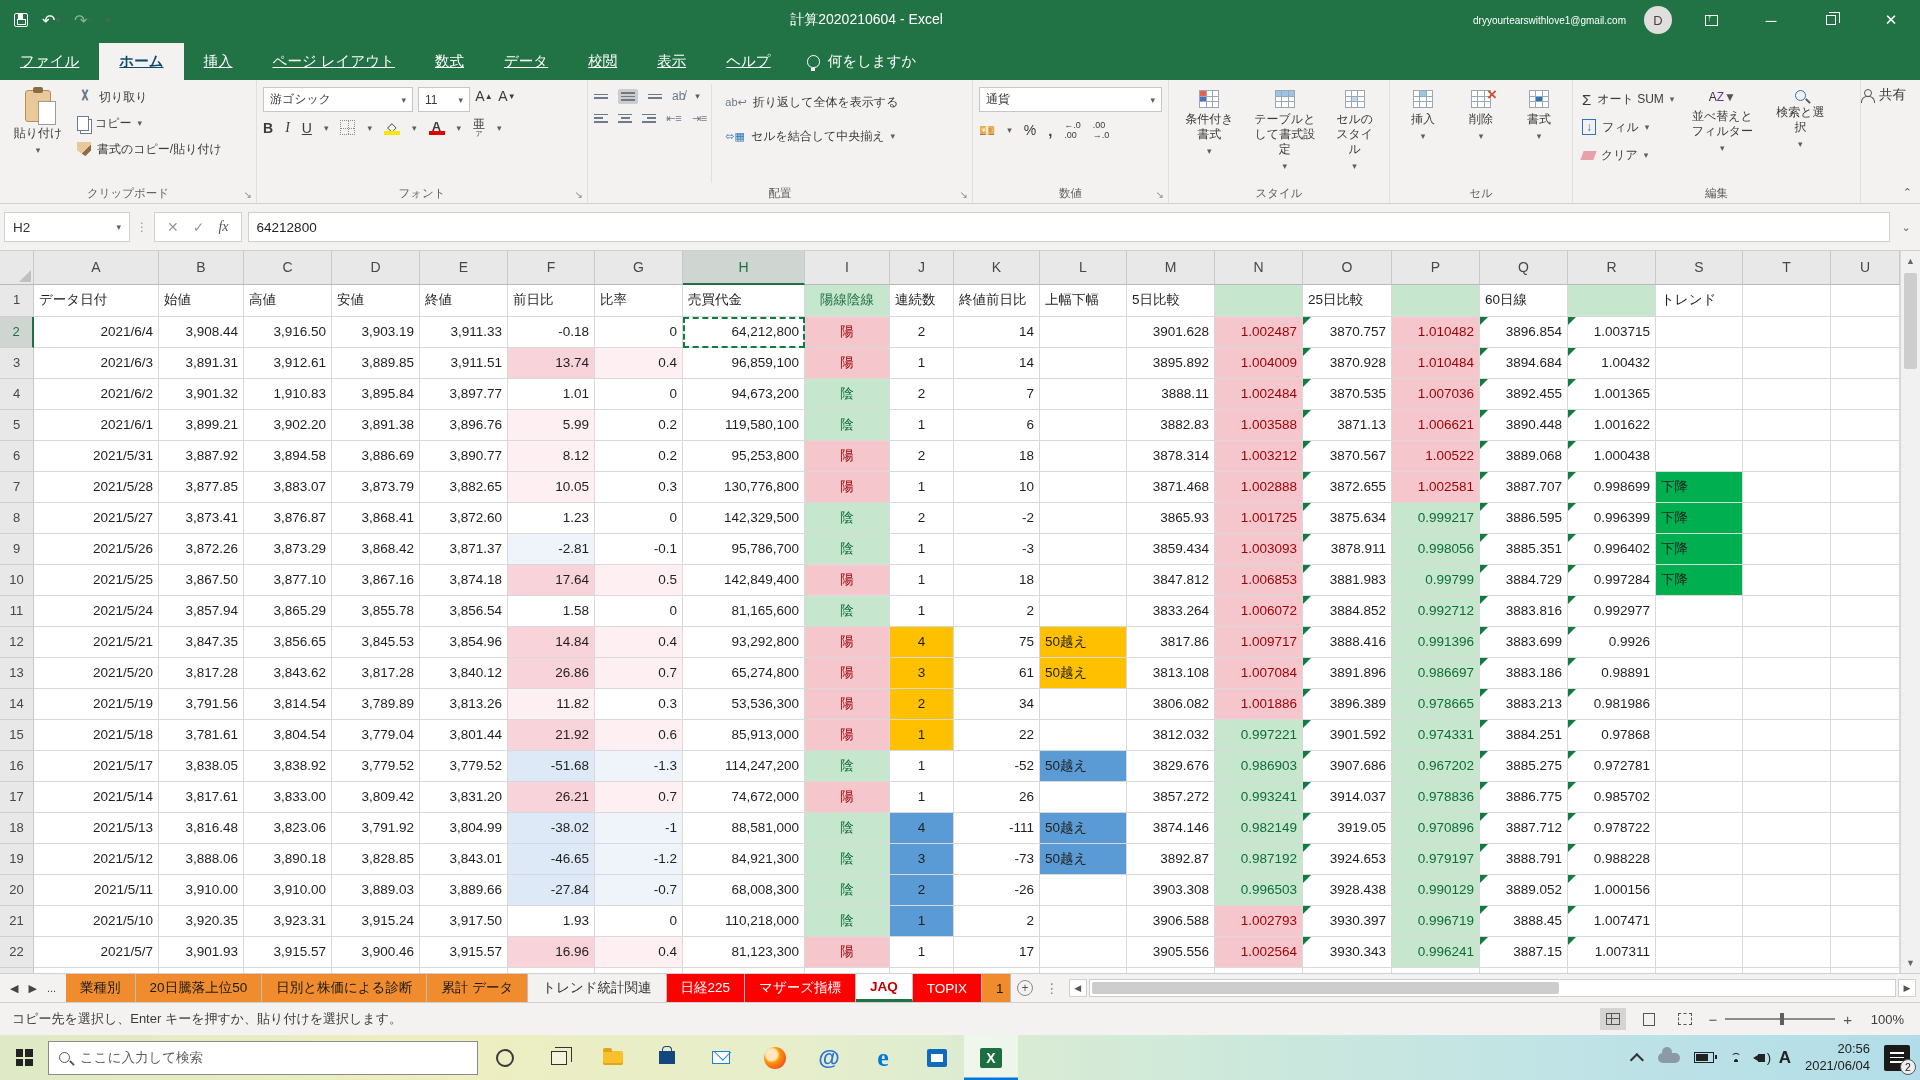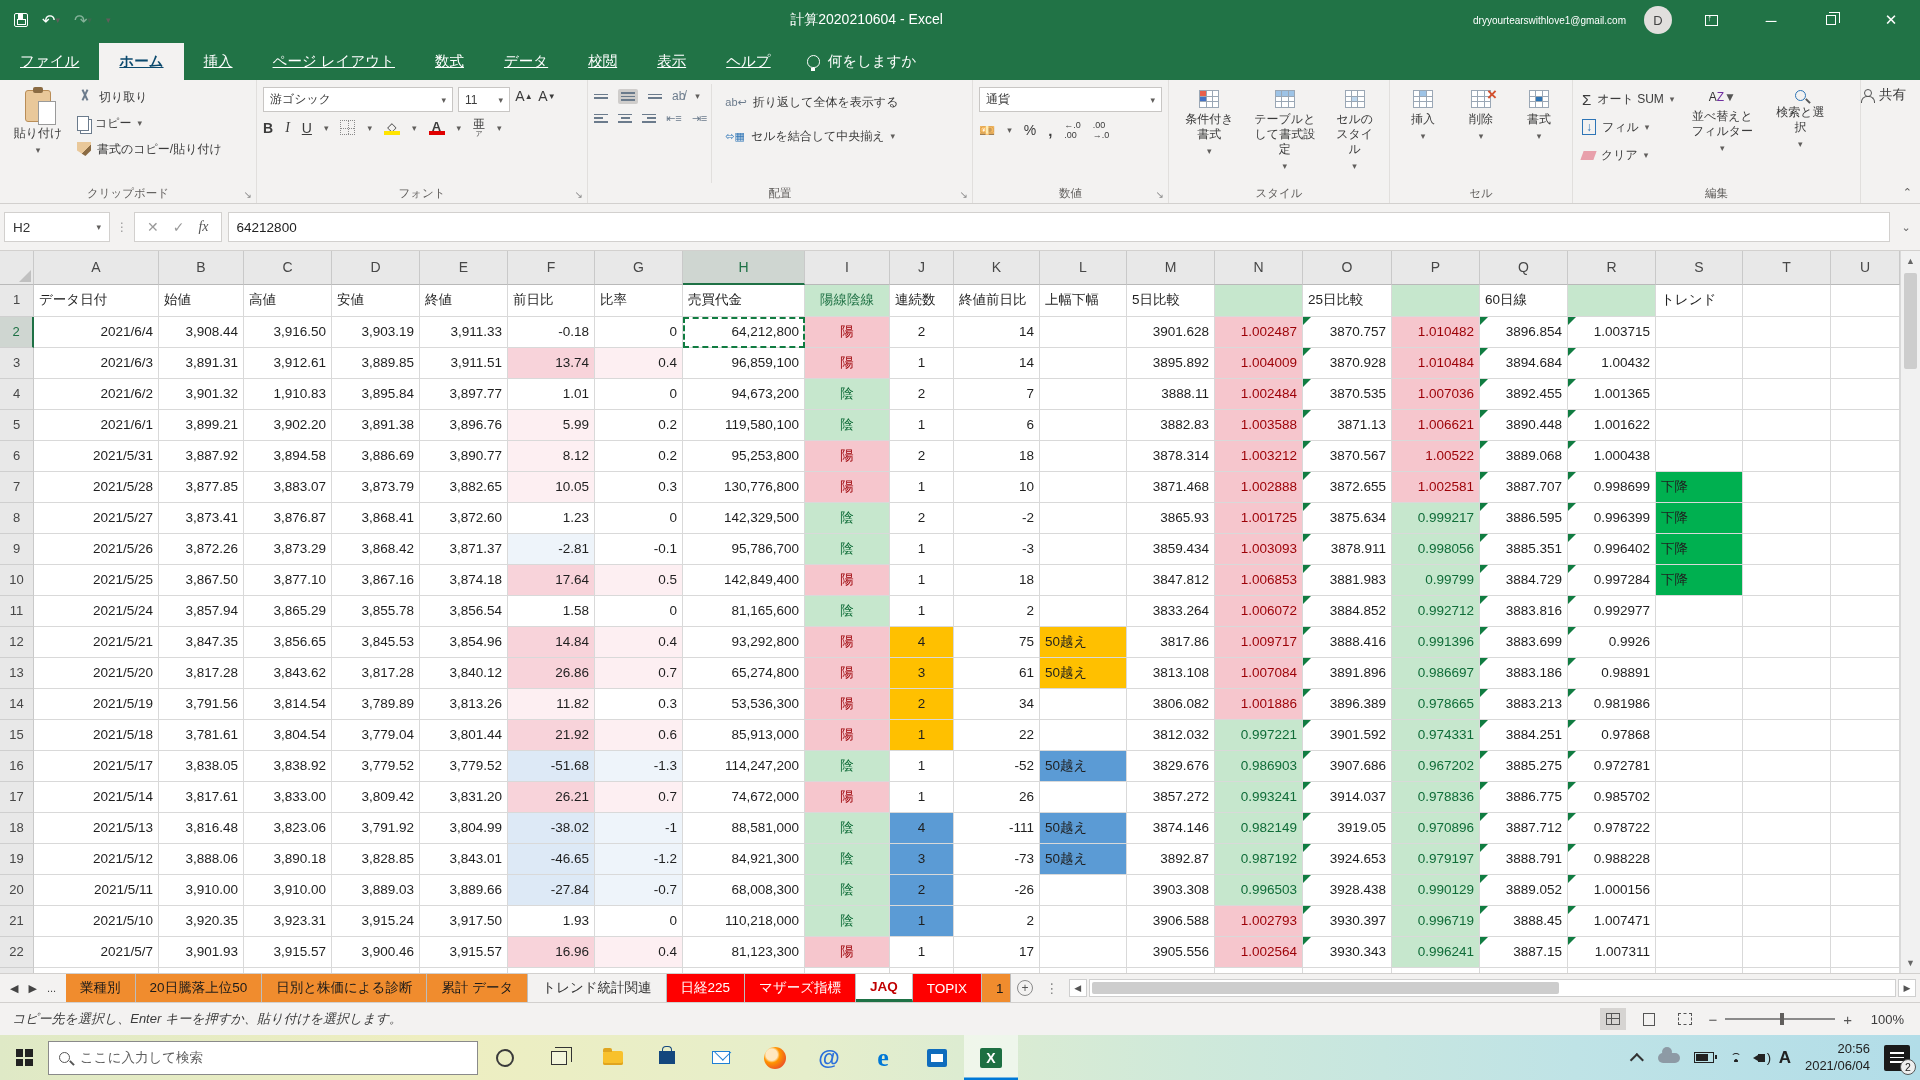--- a/index.html
+++ b/index.html
@@ -72,21 +72,21 @@
   .del-x { position:relative; }
   .del-x:after { content:"×"; position:absolute; right:-7px; top:-7px; color:#d3502e; font-size:17px; font-weight:bold; }
   .share { position:absolute; right:14px; top:6px; display:flex; align-items:center; gap:6px; font-size:13.5px; color:#3b3b3b; cursor:pointer; }
   .person-ico { width:12px; height:12px; position:relative; }
   .person-ico:before { content:""; position:absolute; left:3px; top:0; width:6px; height:6px; border:1.4px solid #555; border-radius:50%; }
   .person-ico:after { content:""; position:absolute; left:0; bottom:-2px; width:12px; height:6px; border:1.4px solid #555; border-bottom:none; border-radius:6px 6px 0 0; }
   .collapse-rib { position:absolute; right:8px; bottom:4px; font-size:11px; color:#605e5c; cursor:pointer; }
 
   
   .fbar { position:absolute; left:0; top:204px; width:1920px; height:47px; background:#f3f2f1; display:flex; align-items:center; padding:6px 4px; gap:6px; border-bottom:1px solid #d2d0ce; }
-  .namebox { width:106px; height:30px; background:#fff; border:1px solid #d2d0ce; display:flex; align-items:center; padding:0 8px; font-size:13.5px; color:#333; }
+  .namebox { width:126px; height:30px; background:#fff; border:1px solid #d2d0ce; display:flex; align-items:center; padding:0 8px; font-size:13.5px; color:#333; }
   .namebox .chev { margin-left:auto; }
   .fx-btns { display:flex; align-items:center; gap:14px; background:#fff; border:1px solid #d2d0ce; height:30px; padding:0 12px; color:#9a9a9a; font-size:14px; }
   .fx-btns .fx { font-style:italic; font-family:"Liberation Serif",serif; color:#555; }
   .finput { flex:1; height:30px; background:#fff; border:1px solid #d2d0ce; display:flex; align-items:center; padding:0 8px; font-size:13.5px; color:#222; }
   .fchev { width:20px; text-align:center; color:#666; font-size:11px; }
 
   
   .grid { position:absolute; left:0; top:251px; width:1900px; height:722px; overflow:hidden; background:#fff; }
   .hdr-row { display:flex; height:34px; }
   .corner { width:34px; background:#e8e8e8; border-right:1px solid #c9c9c9; border-bottom:1px solid #b9b9b9; position:relative; }
@@ -127,21 +127,21 @@
   .addsheet { display:flex; align-items:center; justify-content:center; width:28px; color:#555; cursor:pointer; }
   .plus-circ { width:16px; height:16px; border:1px solid #8a8a8a; border-radius:50%; font-size:12px; line-height:14px; text-align:center; }
   .tdots { display:flex; align-items:center; padding:0 6px; color:#888; }
   .hscroll { flex:1; display:flex; align-items:center; gap:2px; padding:0 4px; }
   .hs-btn { width:18px; height:18px; background:#fff; border:1px solid #cfcfcf; font-size:9px; color:#555; display:flex; align-items:center; justify-content:center; cursor:pointer; }
   .hs-track { flex:1; height:18px; background:#fff; border:1px solid #cfcfcf; position:relative; }
   .hs-thumb { position:absolute; left:2px; top:2px; bottom:2px; width:58%; background:#cdcdcd; border-radius:2px; cursor:grab; }
 
   
   .statusbar { position:absolute; left:0; top:1002px; width:1920px; height:33px; background:#f3f2f1; border-top:1px solid #d2d0ce; display:flex; align-items:center; font-size:13px; color:#3b3b3b; }
-  .sb-msg { padding-left:12px; flex:1;font-style:italic; }
+  .sb-msg { padding-left:12px; flex:1; }
   .sb-right { display:flex; align-items:center; gap:10px; padding-right:16px; }
   .view-ico { width:26px; height:22px; display:flex; align-items:center; justify-content:center; cursor:pointer; color:#555; }
   .view-ico.sel { background:#d6d4d2; }
   .mini-grid { width:14px; height:12px; border:1.3px solid #555; position:relative; }
   .mini-grid:before { content:""; position:absolute; left:4px; top:0; bottom:0; border-left:1.3px solid #555; }
   .mini-grid:after { content:""; position:absolute; left:0; right:0; top:4px; border-top:1.3px solid #555; }
   .mini-page { width:12px; height:13px; border:1.3px solid #555; }
   .mini-break { width:14px; height:12px; border:1.3px solid #555; border-style:dashed; }
   .zoomer { display:flex; align-items:center; gap:8px; }
   .z-track { width:110px; height:2px; background:#8a8a8a; position:relative; }
@@ -265,21 +265,21 @@
           <span>書式のコピー/貼り付け</span>
         </div>
     </div>
     <div class="glabel">クリップボード</div>
     <span class="launcher">↘</span>
   </div>
 
   <div class="rgroup" style="width:331px">
     <div class="vstack" style="width:100%; gap:6px; padding-top:3px">
       <div style="display:flex; gap:5px">
-        <div class="selbox" style="width:190px">
+        <div class="selbox" style="width:150px">
             <span>游ゴシック</span>
             <span class="chev" style="margin-left:auto">▾</span>
           </div>
         <div class="selbox" style="width:52px">
             <span>11</span>
             <span class="chev" style="margin-left:auto">▾</span>
           </div>
         <div class="ribbon-ico">A<span style="font-size:8px">▲</span></div>
         <div class="ribbon-ico">A<span style="font-size:8px">▼</span></div>
       </div>

